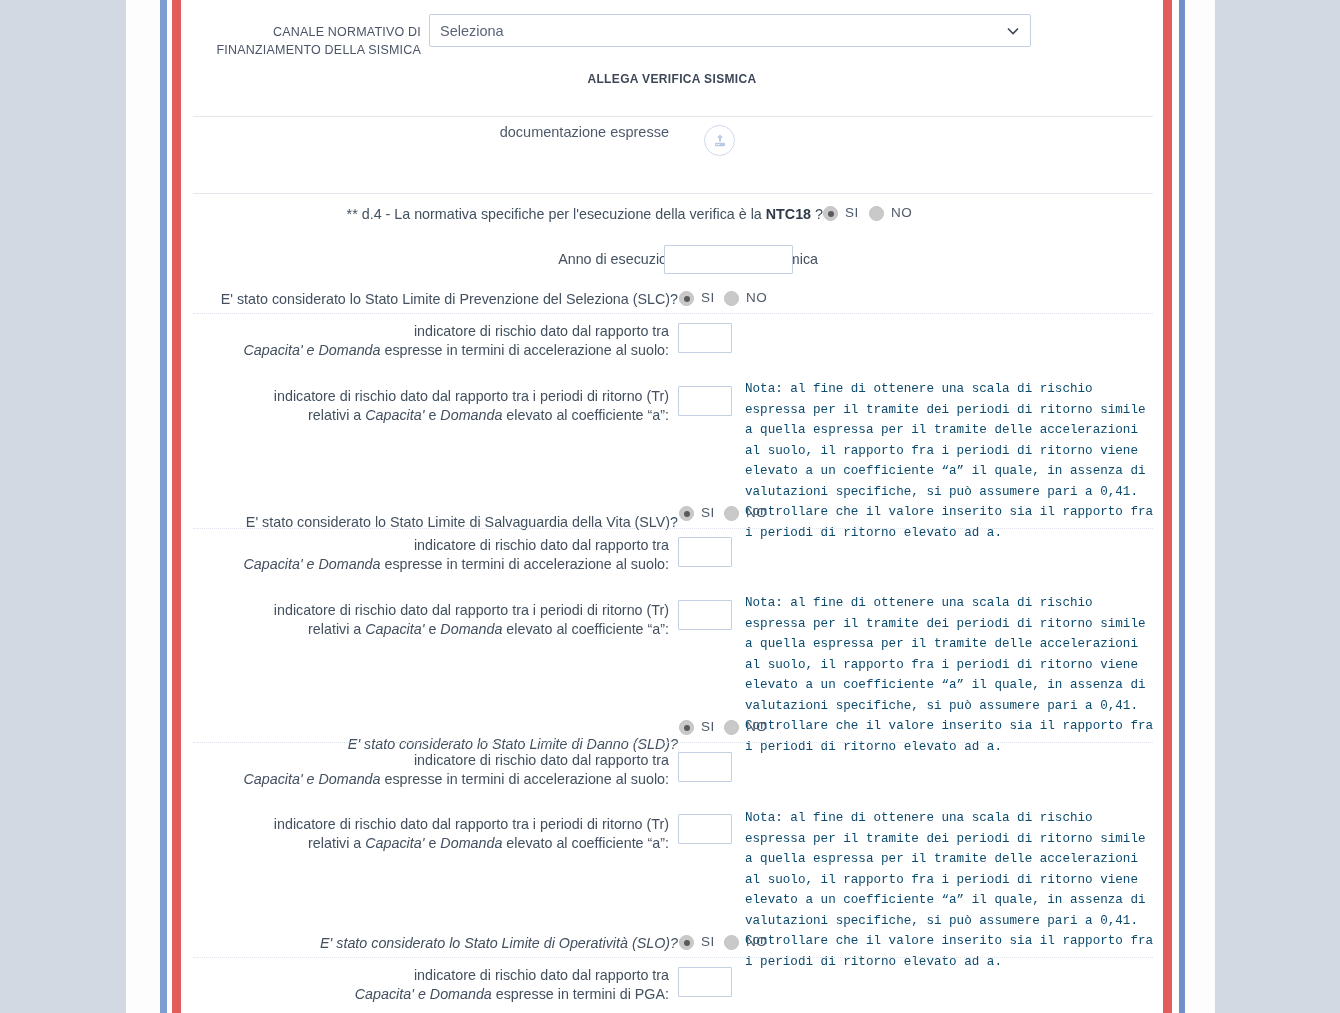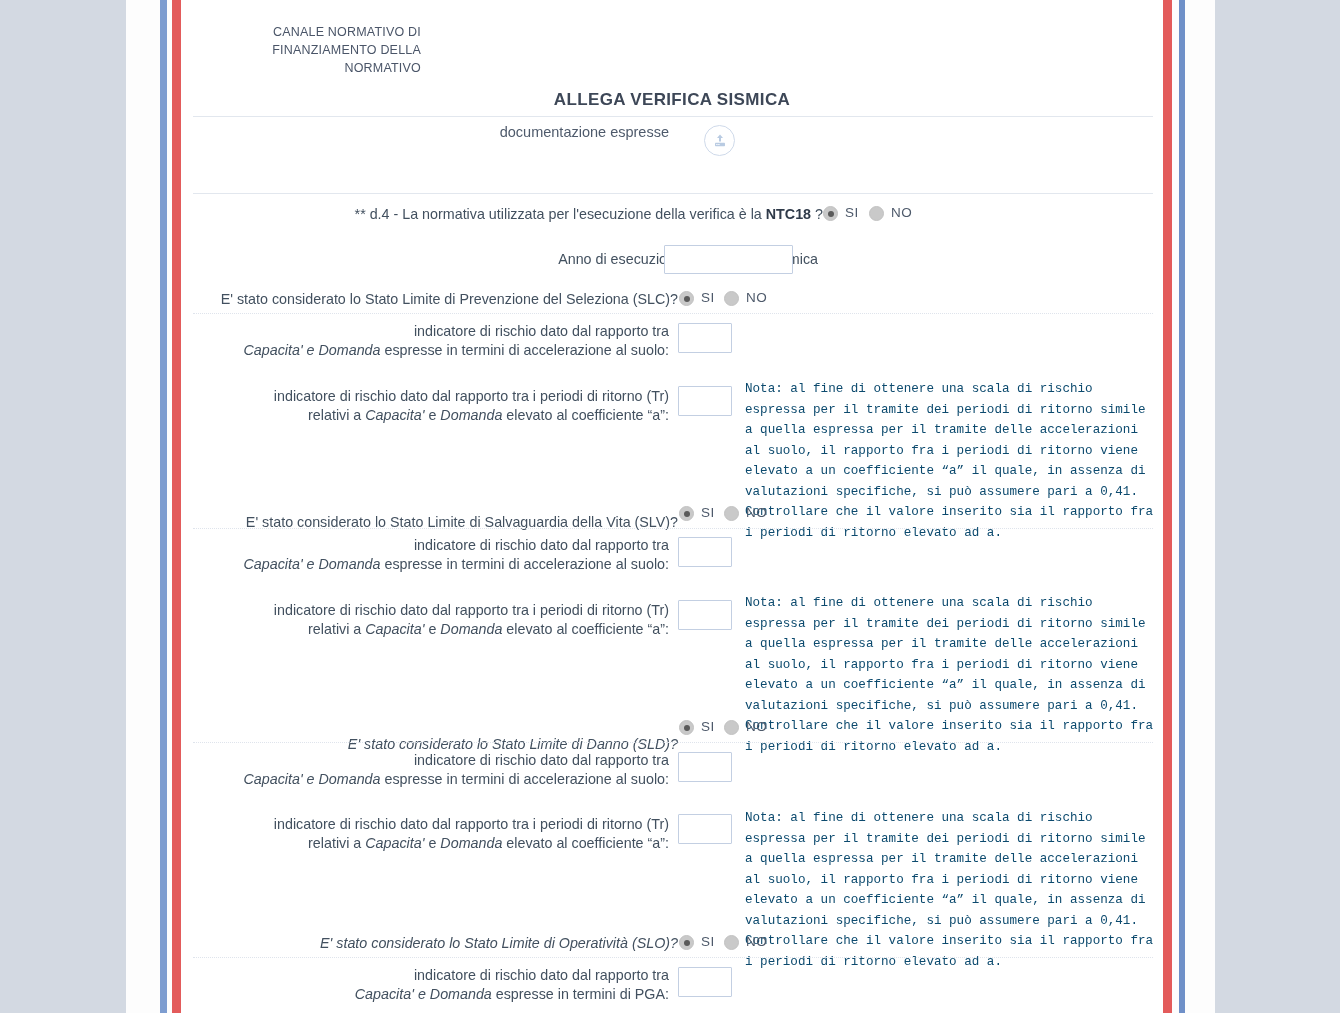--- a/index.html
+++ b/index.html
@@ -66,23 +66,23 @@
     -webkit-appearance: none; appearance: none;
     border-radius: 2px;
   }
   .sel-chevron {
     position: absolute; right: 12px; top: 9px;
     pointer-events: none; color: #4a5568; font-size: 13px;
   }
 
   
   .allega-title {
-    position: absolute; left: 0; top: 90px; width: 982px;
+    position: absolute; left: 0; top: 72px; width: 982px;
     text-align: center;
-    font-size: 17px; letter-spacing: .35px; font-weight: 600;
+    font-size: 12px; letter-spacing: .35px; font-weight: 600;
     color: #3d4757;
   }
   .hr {
     position: absolute; left: 12px; width: 960px; height: 1px;
     background: #e2e7ee;
   }
   .hr-1 { top: 116px; }
   .hr-2 { top: 193px; }
   .doc-label {
     position: absolute; left: 230px; top: 124px; width: 258px;
@@ -157,40 +157,48 @@
   <div class="rule-blue-left"></div>
   <div class="rule-red-left"></div>
   <div class="rule-red-right"></div>
   <div class="rule-blue-right"></div>
 
   <div class="content">
 
     <div class="row-select">
       <div class="label-canale">
         <span>CANALE NORMATIVO DI</span><br>
-        <span>FINANZIAMENTO DELLA NORMATIVO</span>
+        <span>FINANZIAMENTO DELLA SISMICA</span>
+      </div>
+      <div class="select-wrap">
+        <select class="sel" id="canale-select"><option value="Seleziona">Seleziona</option></select>
+        <span class="sel-chevron">
+          <svg width="12" height="8" viewBox="0 0 12 8">
+              <path d="M1 1.5 L6 6.5 L11 1.5" fill="none" stroke="#3f4a5a" stroke-width="1.6"></path>
+            </svg>
+        </span>
       </div>
     </div>
 
     <div class="allega-title">ALLEGA VERIFICA SISMICA</div>
     <div class="hr hr-1"></div>
     <div class="doc-label">documentazione espresse</div>
     <div class="upload-btn">
       <svg width="16" height="16" viewBox="0 0 16 16">
         <path d="M8 1.5 L11 5 H9 V8.5 H7 V5 H5 Z" fill="#b9cbe2"></path>
         <rect x="3" y="9.8" width="10" height="3.4" rx="0.7" fill="#b9cbe2"></rect>
         <rect x="4.2" y="11.1" width="1.4" height="0.9" fill="#ffffff"></rect>
         <rect x="6.2" y="11.1" width="1.4" height="0.9" fill="#ffffff"></rect>
       </svg>
     </div>
     <div class="hr hr-2"></div>
 
     <div class="q-row" id="d4-row" style="top:205px;">
       <div class="q-label" style="right:340px; width:480px; top:0;">
-        <span>** d.4 - La normativa utilizzata per l'esecuzione della verifica è la </span><b>NTC18</b><span> ?</span>
+        <span>** d.4 - La normativa specifiche per l'esecuzione della verifica è la </span><b>NTC18</b><span> ?</span>
       </div>
       <div class="radios" style="left:642px; top:1px;">
         <div class="radio-item" style="left:0;">
           <span class="radio-dot on"></span>
           <span class="radio-txt" style="left:22px;">SI</span>
         </div>
         <div class="radio-item" style="left:46px;">
           <span class="radio-dot"></span>
           <span class="radio-txt" style="left:22px;">NO</span>
         </div>

